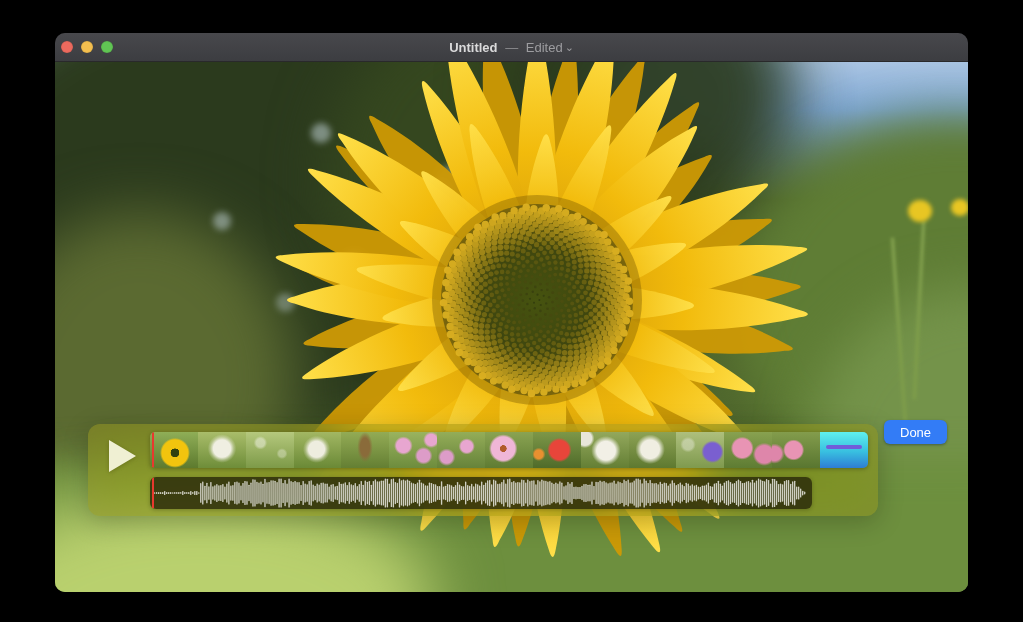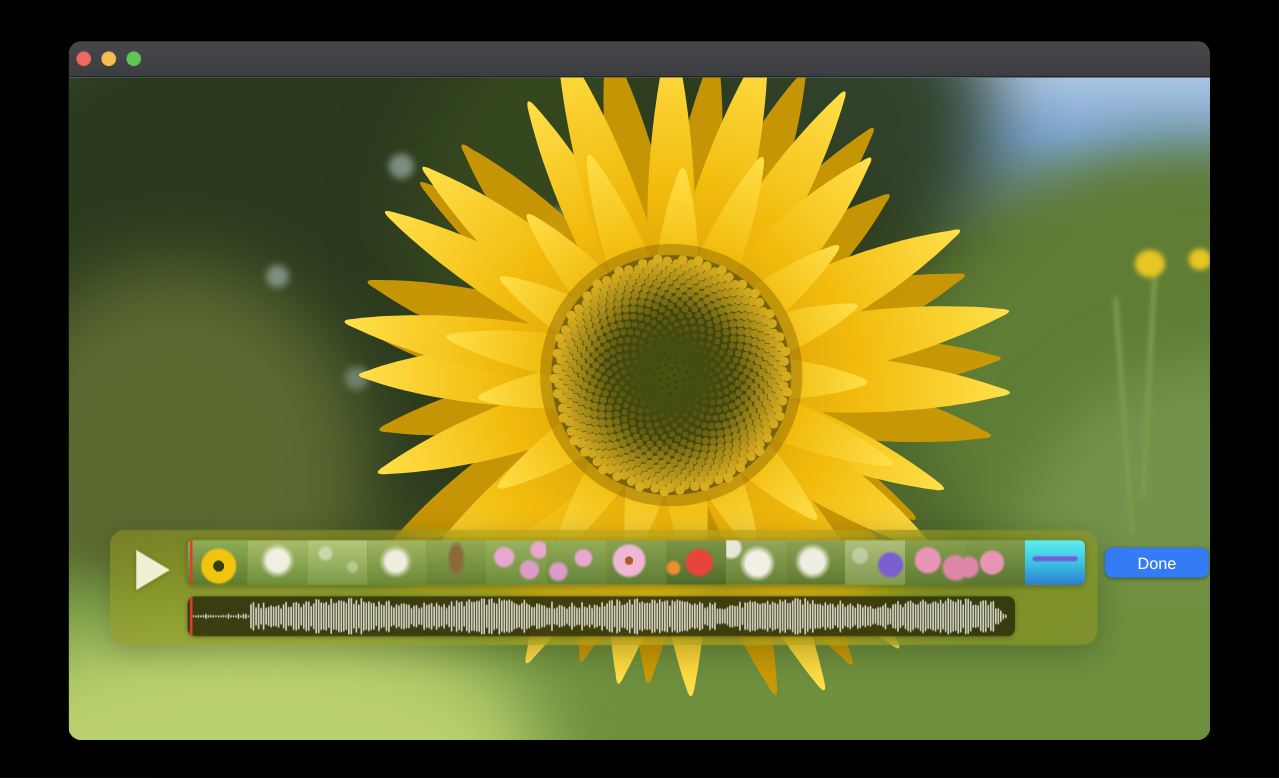--- a/index.html
+++ b/index.html
@@ -71,37 +71,42 @@
     background:#7a4bd8;opacity:.85;filter:blur(0.6px);
   }
   .playhead{position:absolute;left:2px;top:0;width:2px;height:100%;background:var(--playhead);
     border-radius:1px;z-index:3;}
   .wave{
     position:absolute;left:62px;top:53px;width:662px;height:32px;border-radius:6px;
     background:var(--wave-bg);overflow:hidden;box-shadow:0 1px 4px rgba(30,30,0,.3);
   }
   .wave svg{position:absolute;left:0;top:0;}
   .done{
-    position:absolute;left:829px;top:376px;min-width:52px;height:24px;padding:0 26px;
+    position:absolute;left:829px;top:358px;min-width:52px;height:24px;padding:0 16px;
     background:var(--accent);color:#fff;font-size:13px;font-weight:400;border:none;border-radius:6px;
     font-family:"Liberation Sans",sans-serif;display:flex;align-items:center;justify-content:center;
     box-shadow:0 1px 3px rgba(0,20,60,.4);cursor:pointer;
   }
 </style>
 </head>
 <body>
 
 <div class="window">
 
   <div class="titlebar">
     <div class="lights">
         <button class="light" style="background: rgb(236, 106, 94);"></button>
         <button class="light" style="background: rgb(244, 191, 79);"></button>
         <button class="light" style="background: rgb(97, 197, 84);"></button>
       </div>
+    <div class="title-wrap">
+      <span class="title-main">Untitled</span>
+      <span class="title-sep">—</span>
+      <span class="edited-menu"><span>Edited</span><span class="chev">⌄</span></span>
+    </div>
   </div>
 
   <div class="video">
     <div class="blob tree1"></div>
     <div class="blob tree2"></div>
     <div class="blob skygap"></div>
     <div class="blob tree3"></div>
     <div class="blob olive"></div>
     <div class="blob bushR"></div>
     <div class="blob bushR2"></div>

